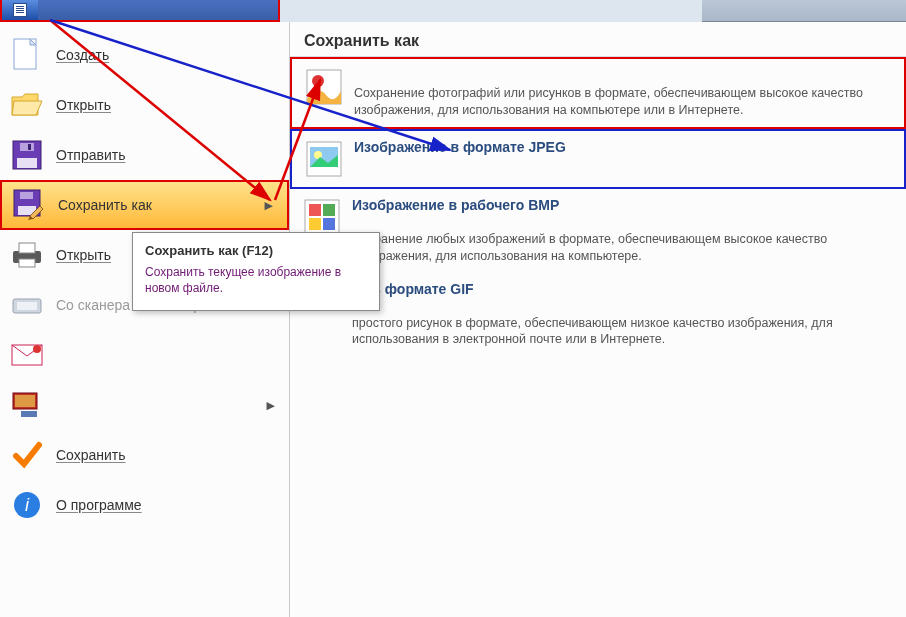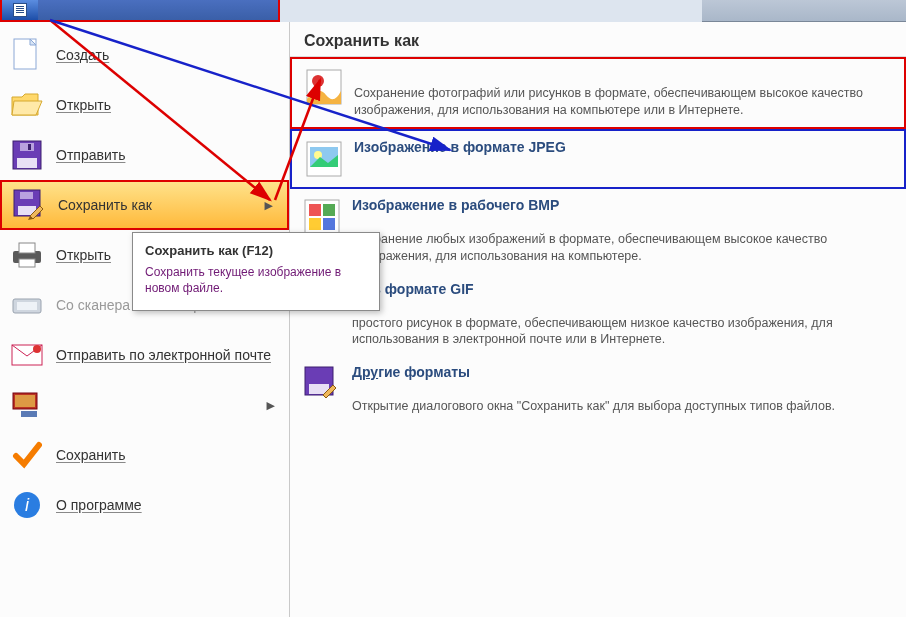--- a/index.html
+++ b/index.html
@@ -117,21 +117,20 @@
     </div>
 
     <div class="menu-item">
       <div class="micon">
         <svg width="32" height="22">
             <rect x="1" y="1" width="30" height="20" fill="#fff" stroke="#c25"></rect>
             <path d="M1 1 L16 12 L31 1" fill="none" stroke="#c25"></path>
             <circle cx="26" cy="5" r="4" fill="#d33"></circle>
           </svg>
       </div>
-      <span class="label u">Отправить по электронной почте</span>
     </div>
 
     <div class="menu-item">
       <div class="micon">
         <svg width="32" height="28">
             <rect x="2" y="2" width="24" height="16" fill="#b32" stroke="#701"></rect>
             <rect x="4" y="4" width="20" height="12" fill="#d94"></rect>
             <rect x="10" y="20" width="16" height="6" fill="#5a7ab5"></rect>
           </svg>
       </div>
@@ -208,33 +207,20 @@
     <div class="ritem">
       <div class="ricon" style="visibility:hidden">
         <svg width="36" height="36"></svg>
       </div>
       <div class="rtext">
         <div class="rtitle">ие в формате GIF</div>
         <div class="rdesc">простого рисунок в формате, обеспечивающем низкое качество изображения, для использования в электронной почте или в Интернете.</div>
       </div>
     </div>
 
-    <div class="ritem">
-      <div class="ricon">
-        <svg width="36" height="36">
-            <rect x="1" y="1" width="28" height="28" fill="#6a3db5" stroke="#3c1f6e"></rect>
-            <rect x="5" y="18" width="20" height="10" fill="#e8e0f5"></rect>
-            <path d="M22 32 L32 22 L29 19 L19 29 Z" fill="#f0b85c" stroke="#8a5a10"></path>
-          </svg>
-      </div>
-      <div class="rtext">
-        <div class="rtitle"><span class="ul">Дру</span><span>гие форматы</span></div>
-        <div class="rdesc">Открытие диалогового окна "Сохранить как" для выбора доступных типов файлов.</div>
-      </div>
-    </div>
 
   </div>
 </div>
 
 <div class="tooltip">
   <div class="tt-title">Сохранить как (F12)</div>
   <div class="tt-body">Сохранить текущее изображение в новом файле.</div>
 </div>
 
 <svg class="arrows">

